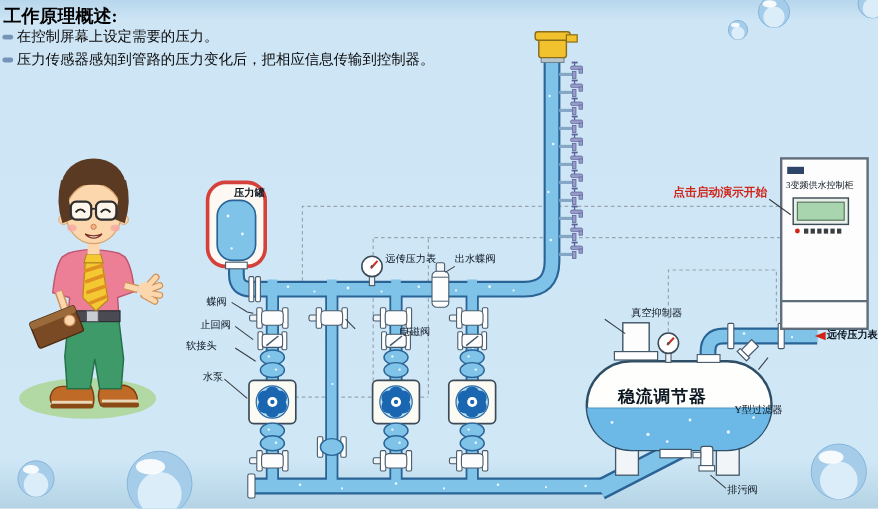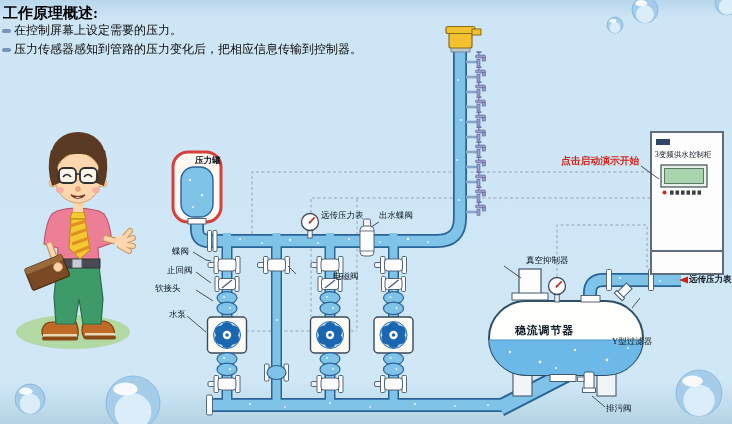--- a/index.html
+++ b/index.html
@@ -379,19 +379,19 @@
 
 <div class="lbl b" style="left:183px;top:156px;margin-left:12px;">压力罐</div>
 <div class="lbl" style="left:172px;top:247px;">蝶阀</div>
 <div class="lbl" style="left:167px;top:266px;">止回阀</div>
 <div class="lbl" style="left:155px;top:284px;">软接头</div>
 <div class="lbl" style="left:169px;top:310px;">水泵</div>
 <div class="lbl" style="left:295px;top:272px;margin-left:38px;">电磁阀</div>
 <div class="lbl" style="left:321px;top:211px;">远传压力表</div>
 <div class="lbl" style="left:379px;top:211px;">出水蝶阀</div>
 <div class="lbl" style="left:486px;top:256px;margin-left:40px;">真空抑制器</div>
-<div class="lbl b" style="left:515px;top:324px;font-size:11px;letter-spacing:0.8px;">稳流调节器</div>
+<div class="lbl b" style="left:515px;top:324px;font-size:14px;letter-spacing:0.8px;">稳流调节器</div>
 <div class="lbl" style="left:612px;top:309px;margin-top:28px;">Y型过滤器</div>
 <div class="lbl" style="left:606px;top:404px;">排污阀</div>
 <div class="lbl b" style="left:689px;top:275px;">远传压力表</div>
 <div class="lbl red" style="left:561px;top:156px;font-size:9.8px;">点击启动演示开始</div>
 <div class="lbl" style="left:655px;top:151px;font-size:7.5px;">3变频供水控制柜</div>
 </div>
 
 </body></html>

